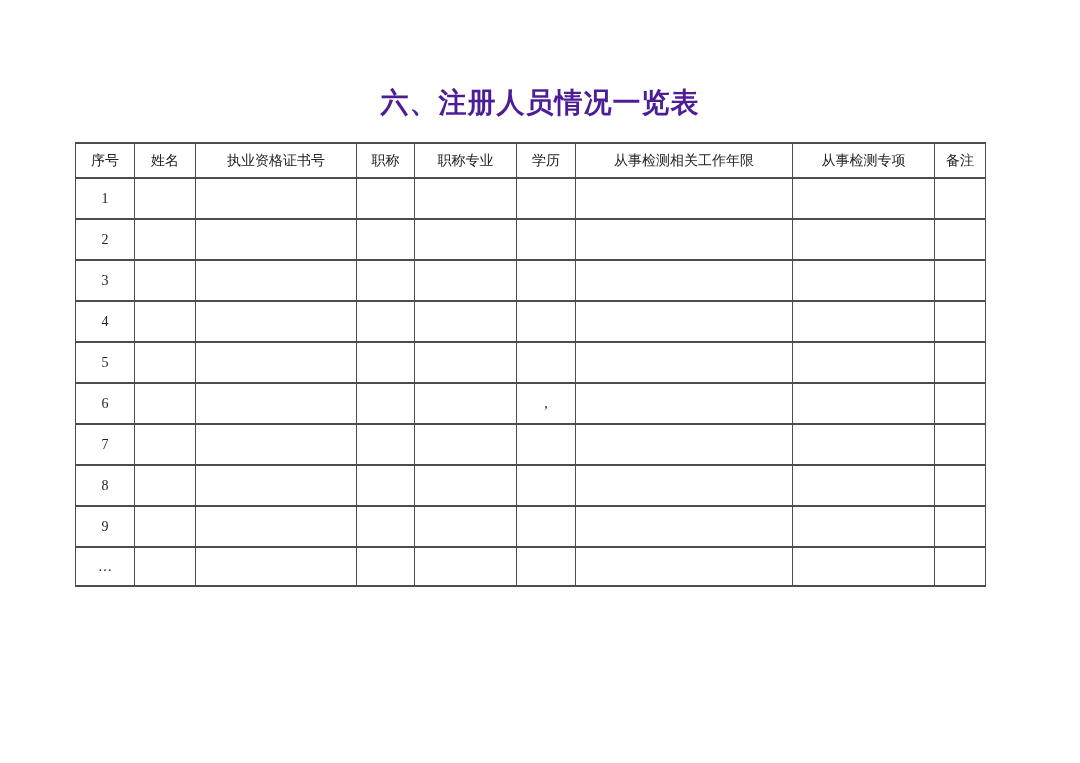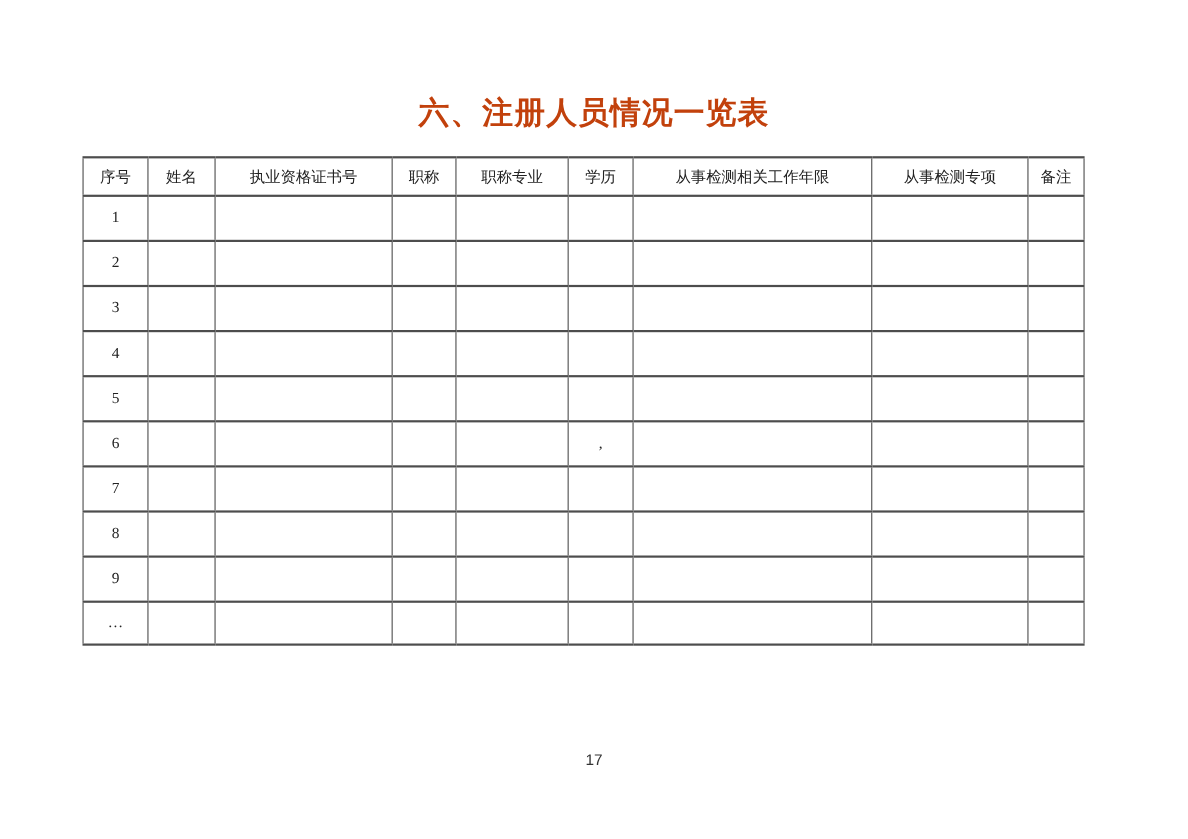--- a/index.html
+++ b/index.html
@@ -15,21 +15,21 @@
   .doc-title {
     position: absolute;
     top: 84px;
     left: 0;
     width: 100%;
     text-align: center;
     font-family: Liberation Sans, sans-serif;
     font-weight: bold;
     font-size: 28px;
     letter-spacing: 1px;
-    color: #c2410c;
+    color: #4c1d95;
   }
   table.personnel {
     position: absolute;
     left: 75px;
     top: 142px;
     width: 910px;
     border-collapse: collapse;
     table-layout: fixed;
   }
   table.personnel th,
@@ -201,15 +201,14 @@
         <td></td>
         <td></td>
         <td></td>
         <td></td>
         <td></td>
         <td></td>
       </tr>
     </tbody>
   </table>
 
-  <div class="page-number">17</div>
 
 </div>
 
 </body></html>

